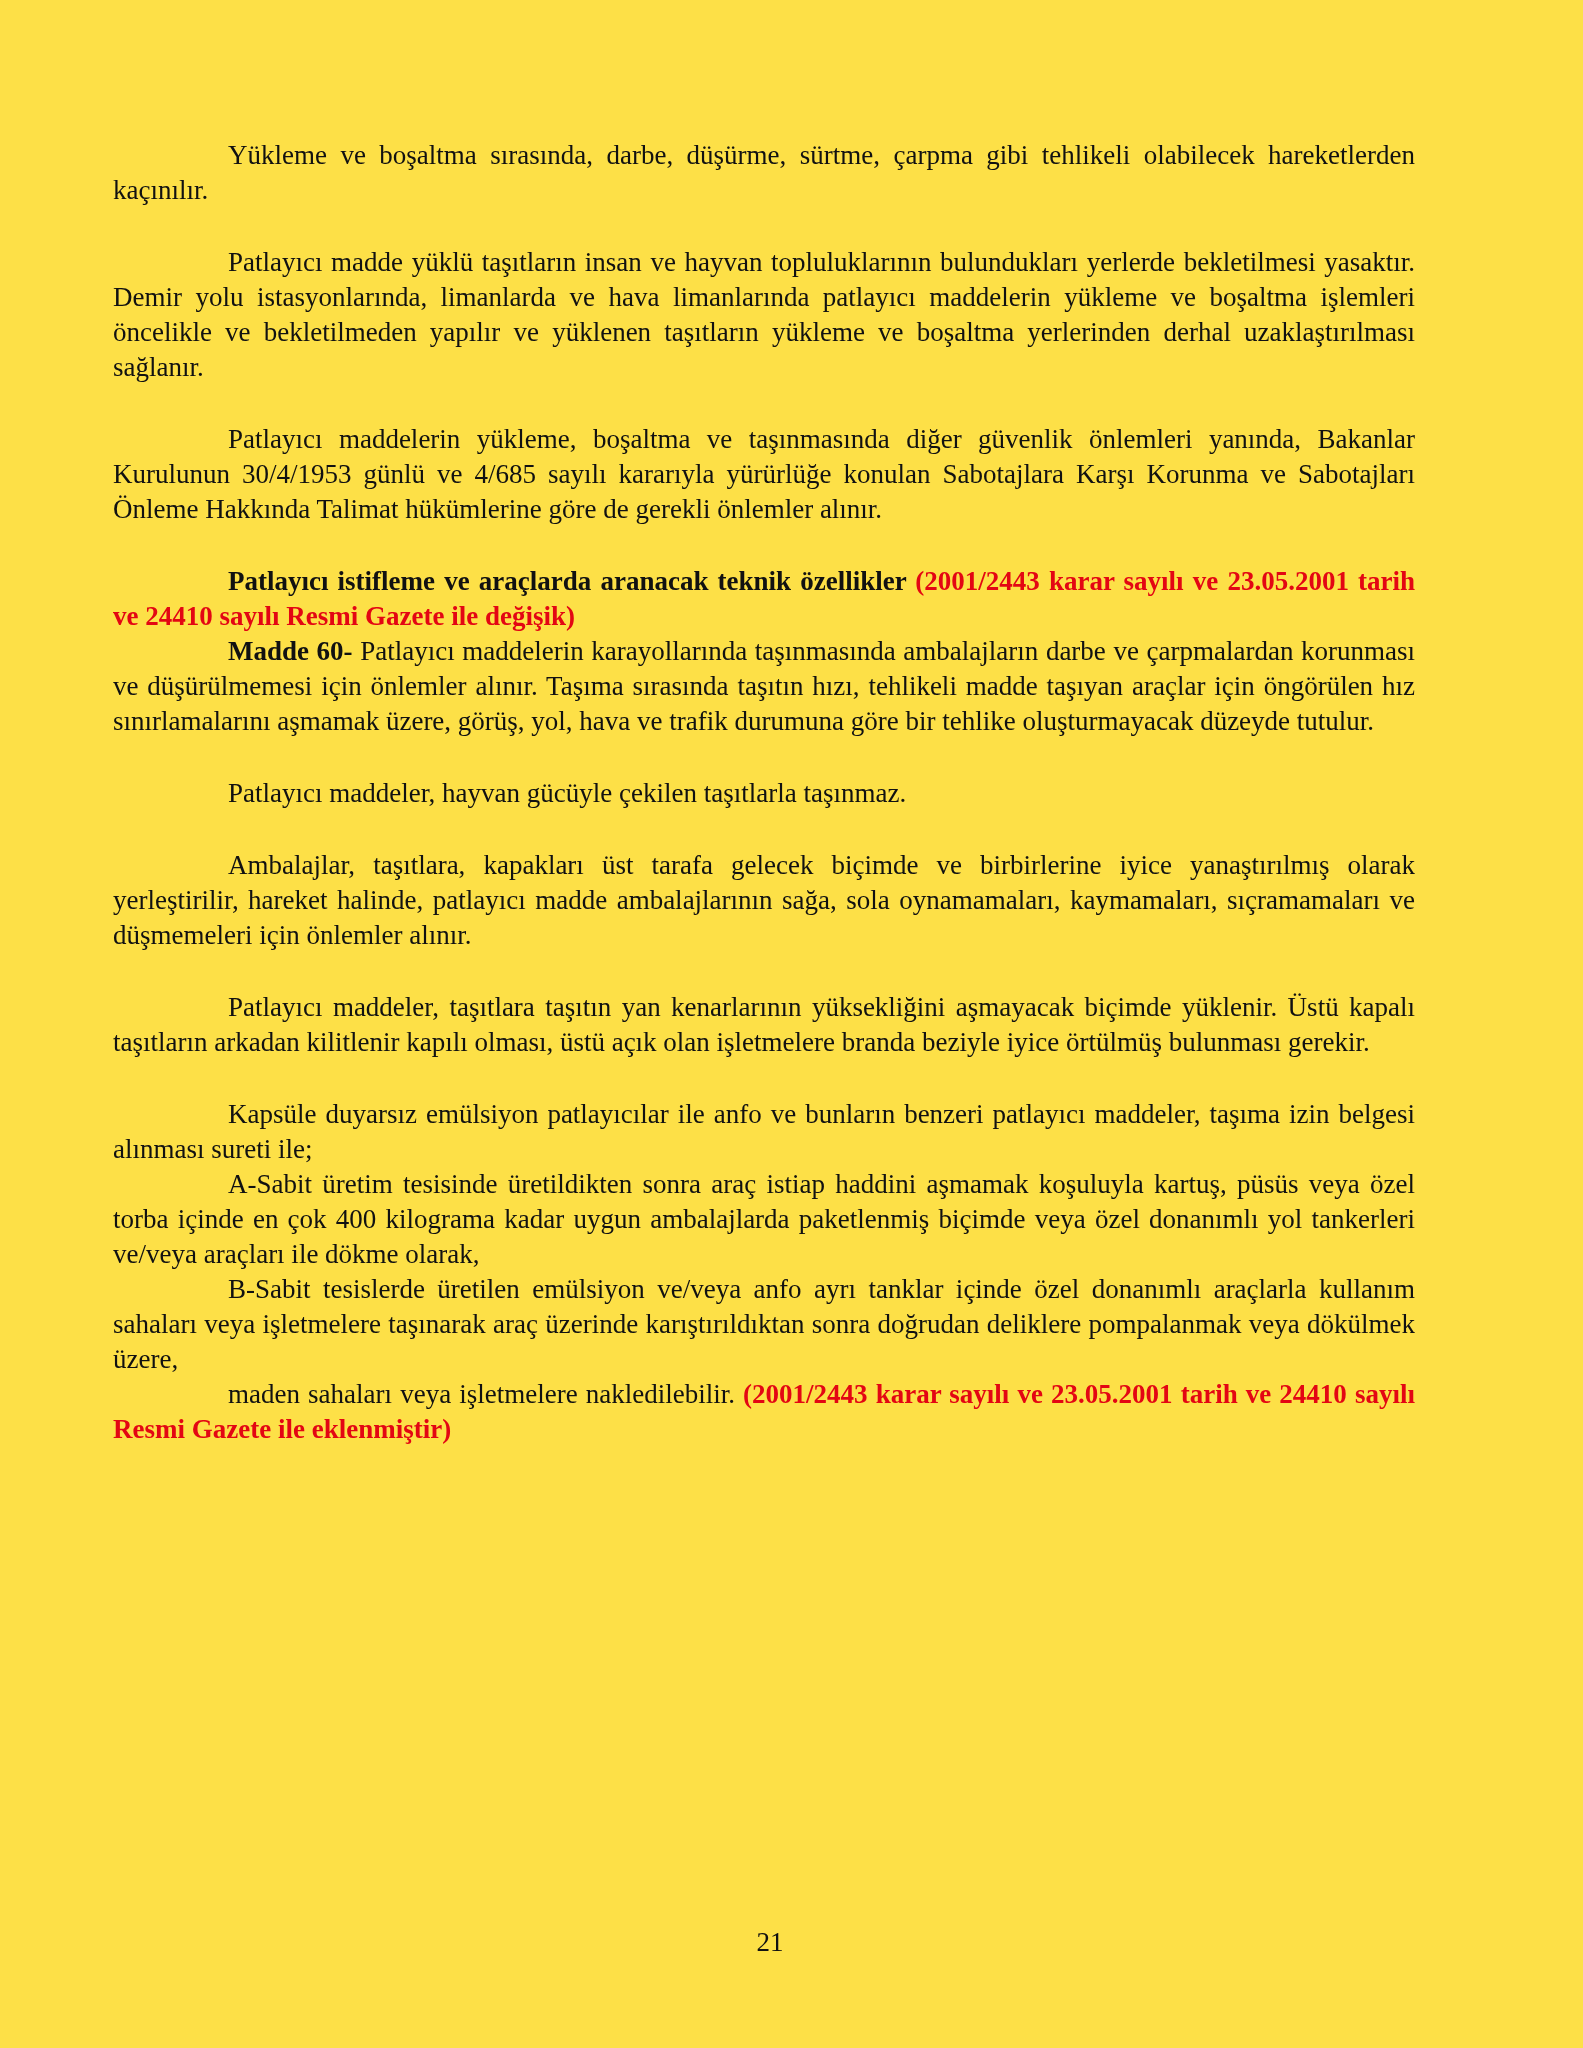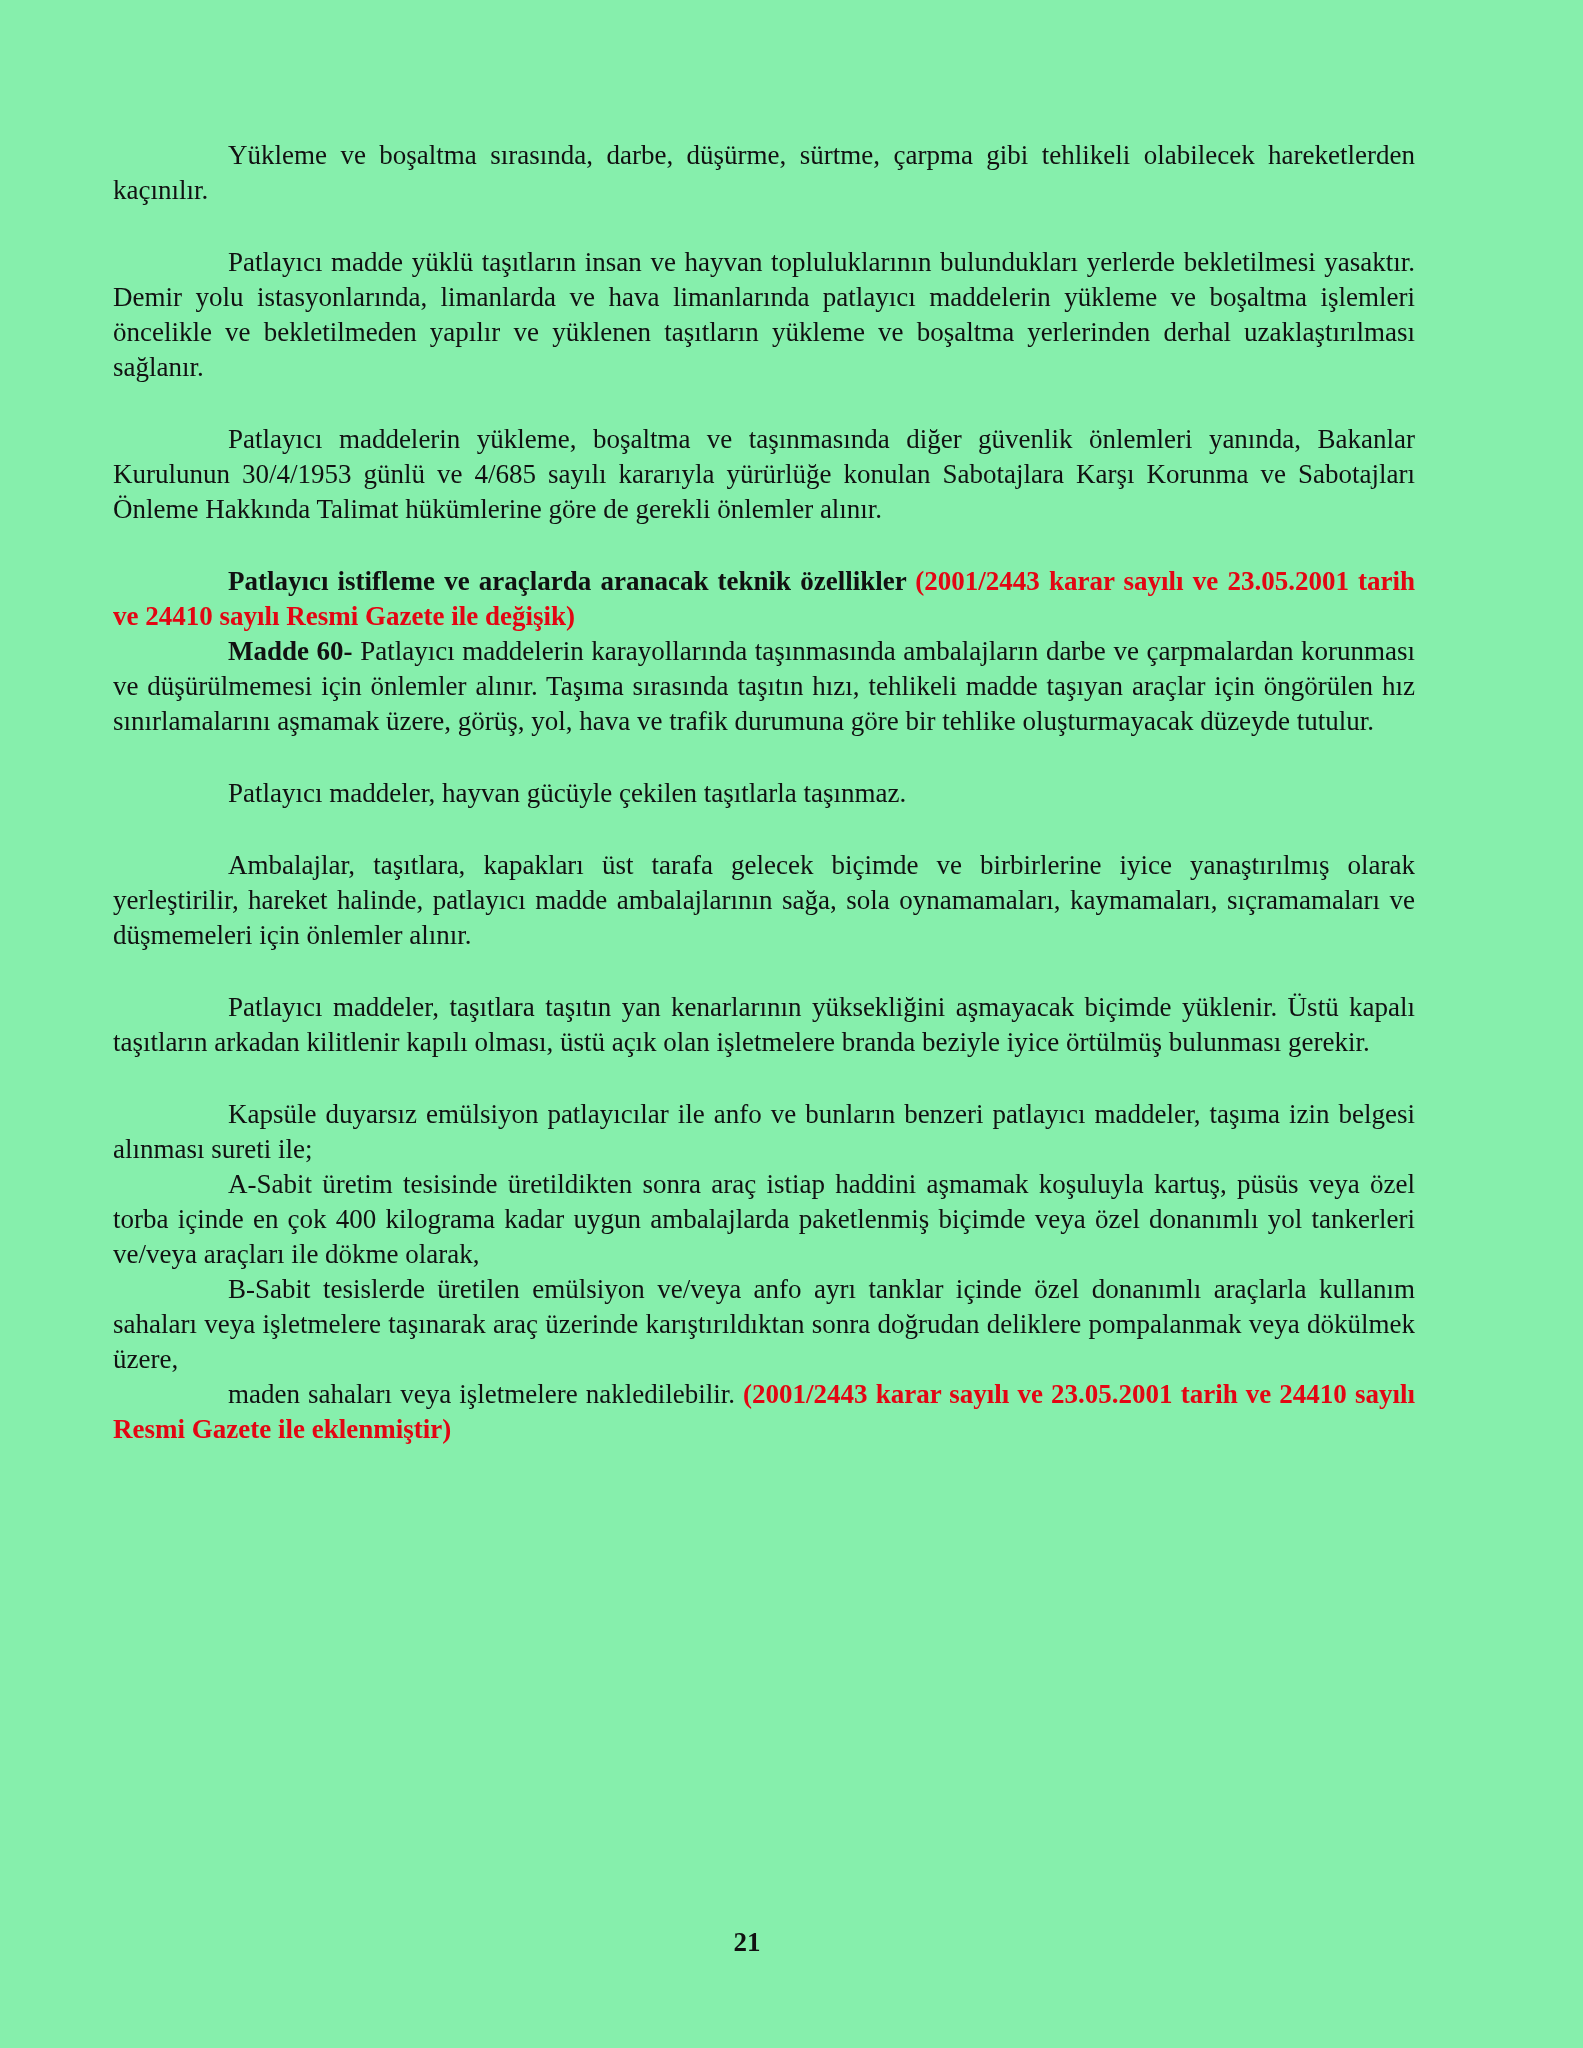--- a/index.html
+++ b/index.html
@@ -4,21 +4,21 @@
 <style>
   html, body {
     margin: 0;
     padding: 0;
     background: #ffffff;
   }
   .page {
     position: relative;
     width: 1583px;
     height: 2048px;
-    background: #86efac;
+    background: #fde047;
     box-sizing: border-box;
     padding: 138px 168px 0 113px;
     font-family: "Liberation Serif", "DejaVu Serif", serif;
     font-size: 27px;
     line-height: 35px;
     color: #111111;
     overflow: hidden;
   }
   .para {
     margin: 0 0 37px 0;
@@ -39,24 +39,24 @@
   .bold {
     font-weight: bold;
   }
   .red {
     color: #e30613;
     font-weight: bold;
   }
   .page-number {
     position: absolute;
     top: 1925px;
-    left: 96px;
+    left: 119px;
     width: 1302px;
     text-align: center;
-    font-weight: bold;
+    font-weight: normal;
   }
 </style>
 </head>
 <body>
 
 <div class="page">
 
   <p class="para">Yükleme ve boşaltma sırasında, darbe, düşürme, sürtme, çarpma gibi tehlikeli olabilecek hareketlerden kaçınılır.</p>
 
   <p class="para">Patlayıcı madde yüklü taşıtların insan ve hayvan topluluklarının bulundukları yerlerde bekletilmesi yasaktır. Demir yolu istasyonlarında, limanlarda ve hava limanlarında patlayıcı maddelerin yükleme ve boşaltma işlemleri öncelikle ve bekletilmeden yapılır ve yüklenen taşıtların yükleme ve boşaltma yerlerinden derhal uzaklaştırılması sağlanır.</p>

